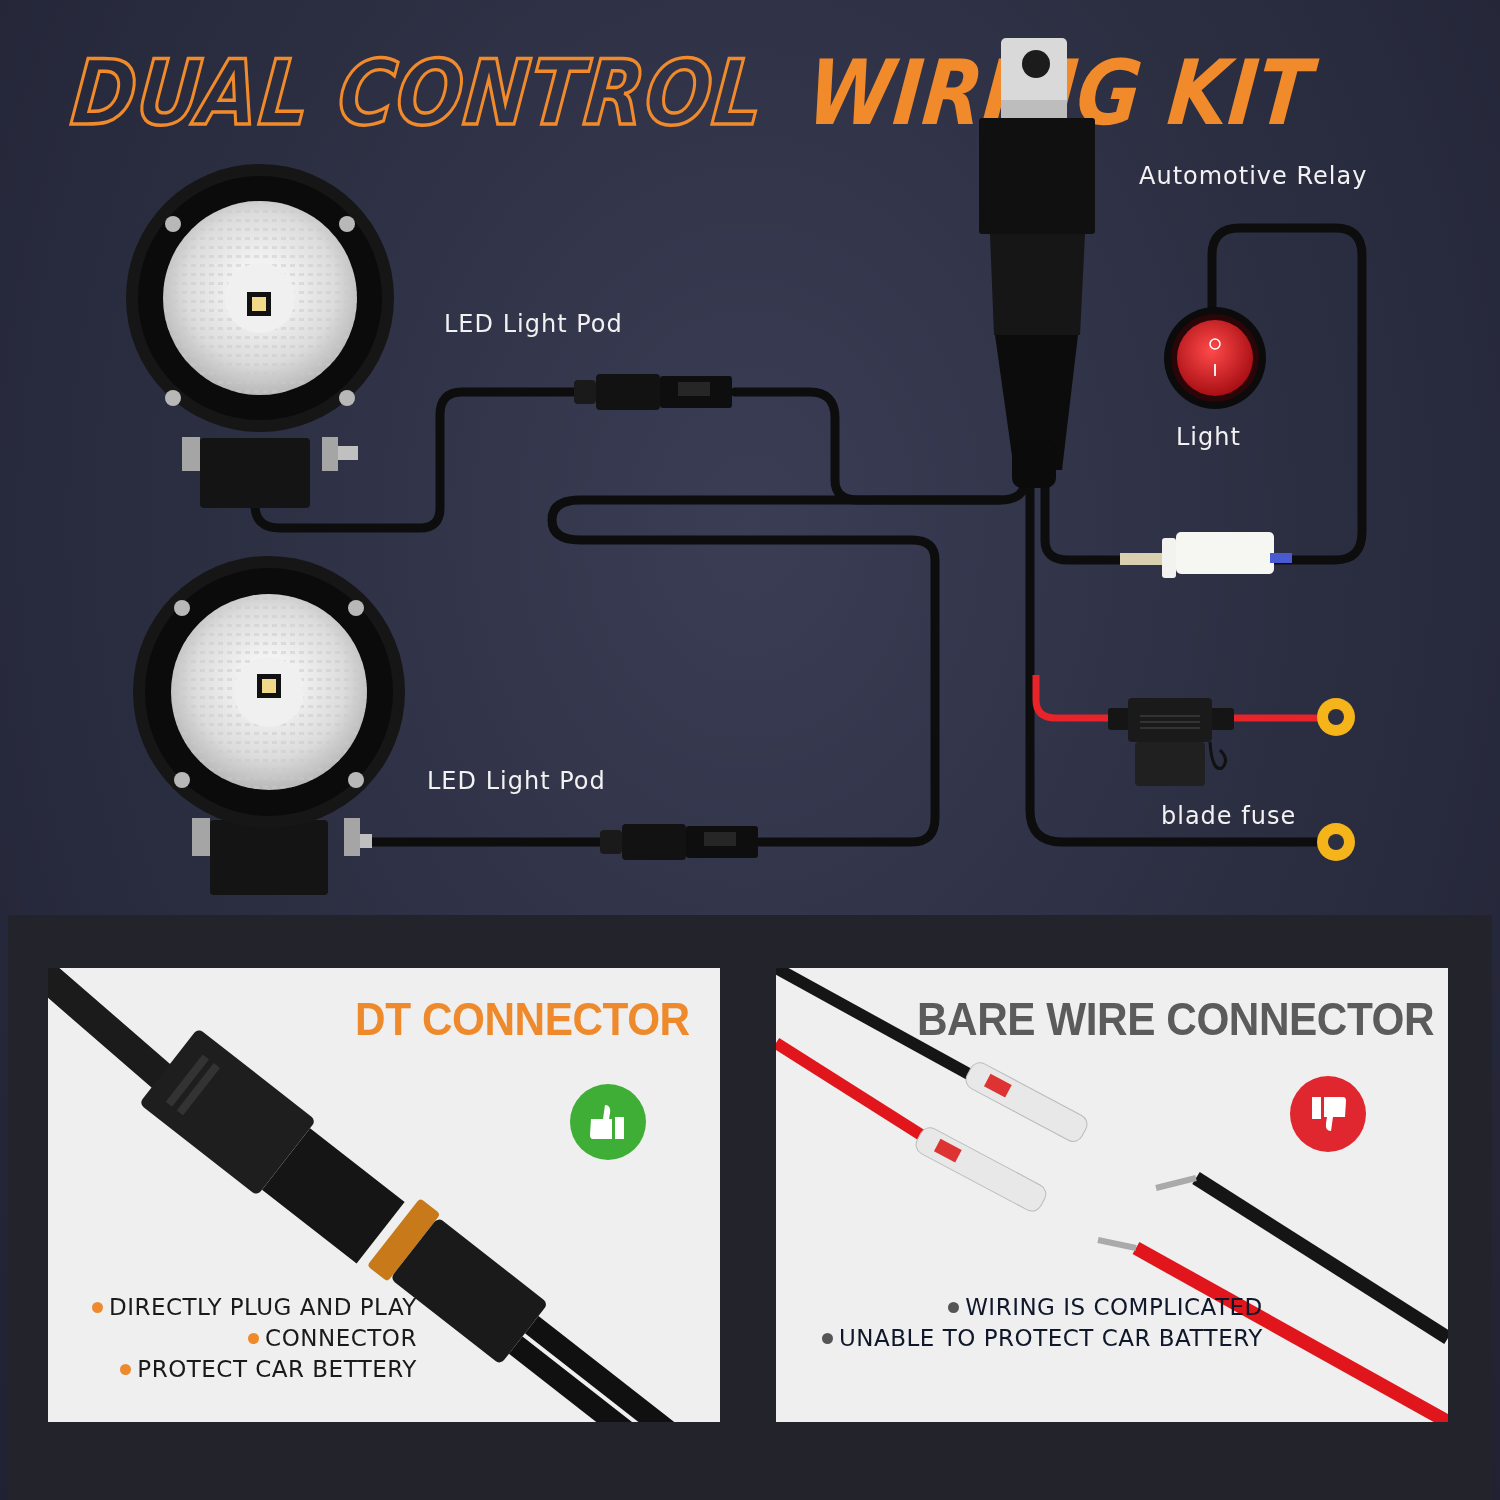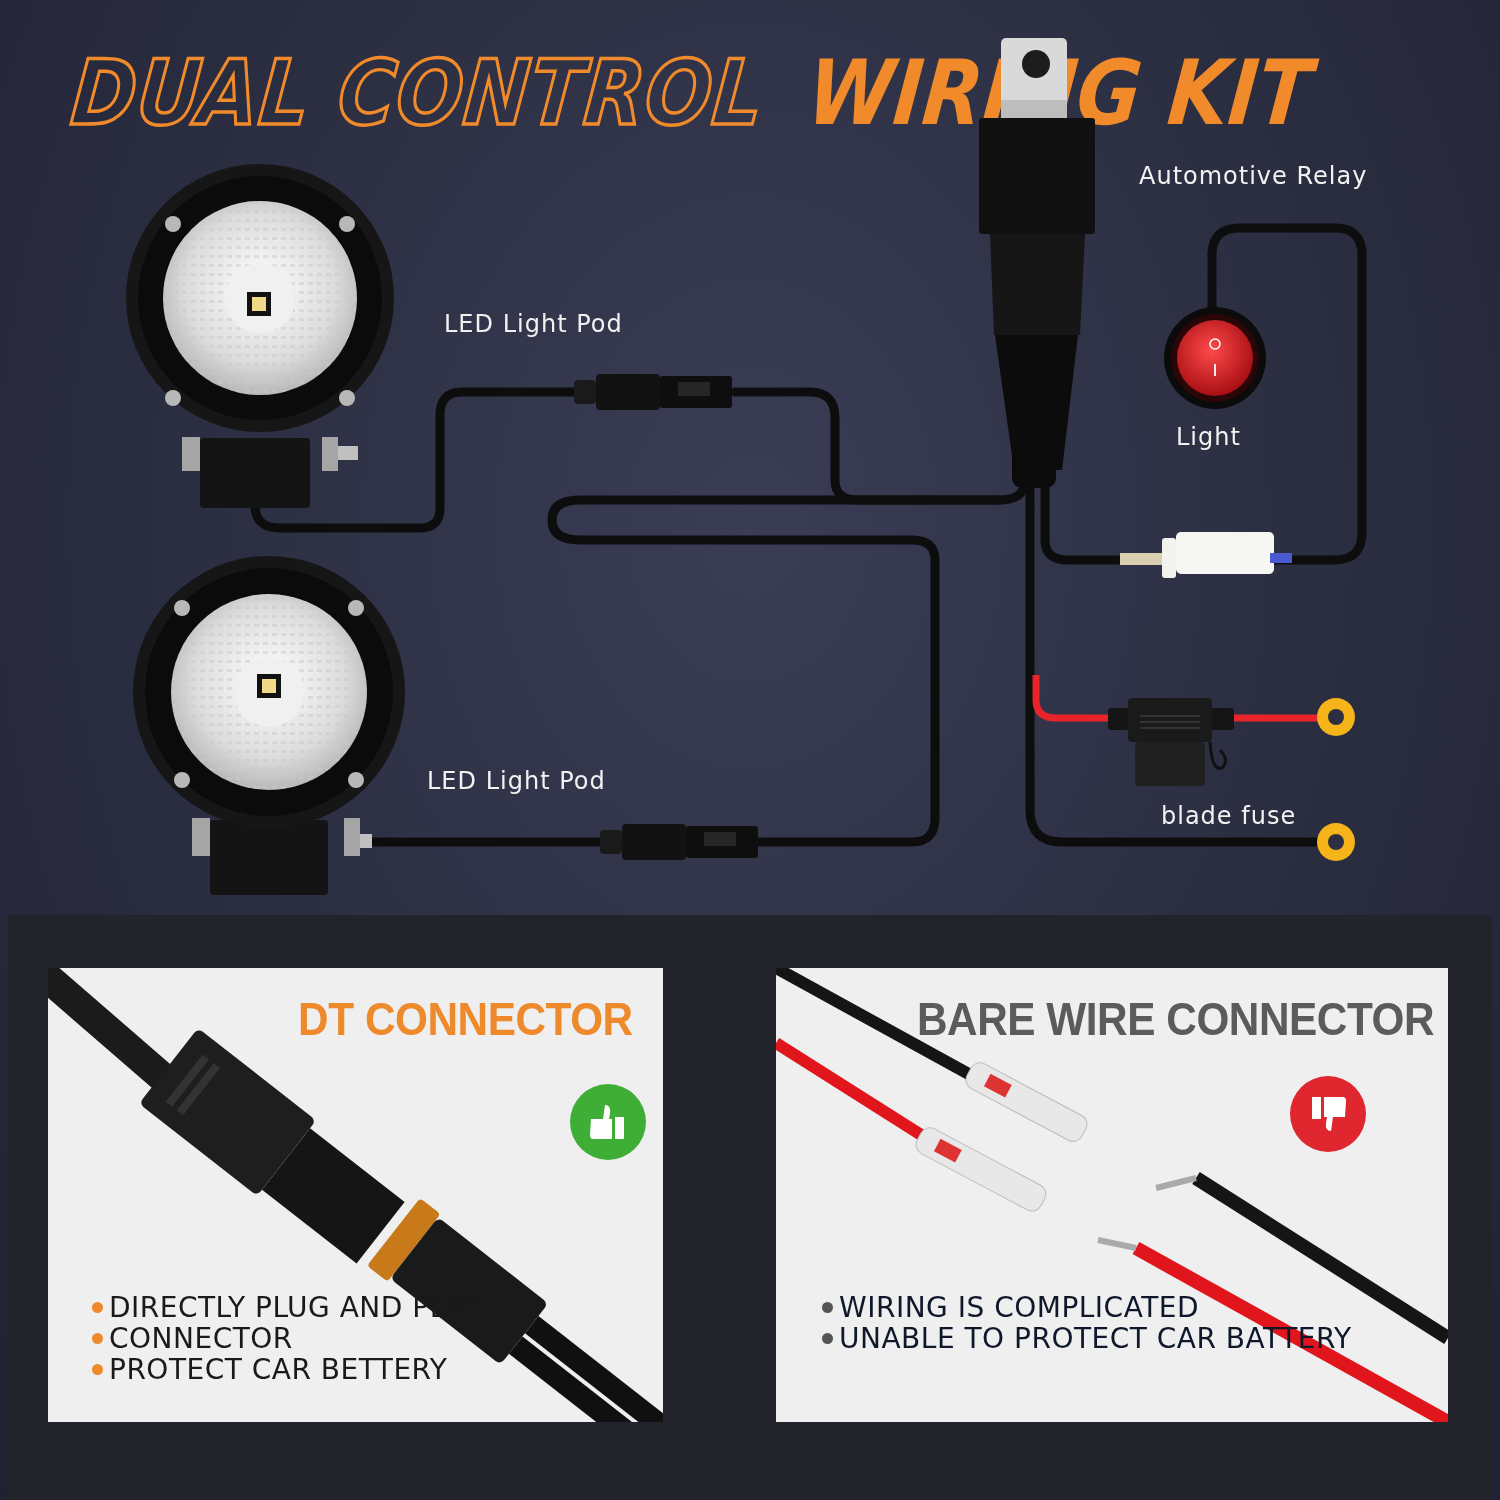--- a/index.html
+++ b/index.html
@@ -24,36 +24,36 @@
     font-size: 78px; color: #f08a2a; transform: scaleY(1.15) skewX(-6deg); line-height: 1;
   }
 
   .label { position: absolute; color: #f2f2f2; font-size: 24px; letter-spacing: 1px; font-family: "DejaVu Sans", sans-serif; white-space: nowrap; }
 
   svg.diagram { position: absolute; left: 0; top: 0; }
 
   
   .bottom-band { position: absolute; left: 8px; top: 915px; width: 1484px; height: 585px; background: #22232b; }
   .card { position: absolute; background: #efefef; overflow: hidden; }
-  .card-left { left: 48px; top: 968px; width: 615px; height: 454px; }
+  .card-left { left: 48px; top: 968px; width: 672px; height: 454px; }
   .card-right { left: 776px; top: 968px; width: 672px; height: 454px; }
   .card-title {
     position: absolute; font-family: "Liberation Sans", sans-serif; font-weight: 700;
     font-size: 46px; letter-spacing: -0.5px; transform: scaleX(0.92); transform-origin: right top;
     white-space: nowrap;
   }
   .card-left .card-title { right: 30px; top: 24px; color: #ee8a2c; }
   .card-right .card-title { right: 14px; top: 24px; color: #5b5b5b; }
   .badge { position: absolute; width: 76px; height: 76px; border-radius: 50%; display: flex; align-items: center; justify-content: center; }
   .badge-good { left: 522px; top: 116px; background: #3fae36; }
   .badge-bad { left: 514px; top: 108px; background: #e0272f; }
   .features { position: absolute; list-style: none; }
   .card-left .features { left: 44px; top: 324px; }
   .card-right .features { left: 46px; top: 324px; }
-  .features li { font-family: "DejaVu Sans", sans-serif; font-size: 28px; line-height: 31px; display: flex; align-items: center; letter-spacing: 0.5px; }
+  .features li { font-family: "DejaVu Sans", sans-serif; font-size: 23px; line-height: 31px; display: flex; align-items: center; letter-spacing: 0.5px; justify-content: flex-end; }
   .card-left .features li { color: #1a1a1a; }
   .card-right .features li { color: #0f172a; }
   .dot { width: 11px; height: 11px; border-radius: 50%; margin-right: 6px; display: inline-block; flex: none; }
   .card-left .dot { background: #ee8a2c; }
   .card-right .dot { background: #555; }
   svg.card-art { position: absolute; left: 0; top: 0; }
 </style>
 </head>
 <body>
 

